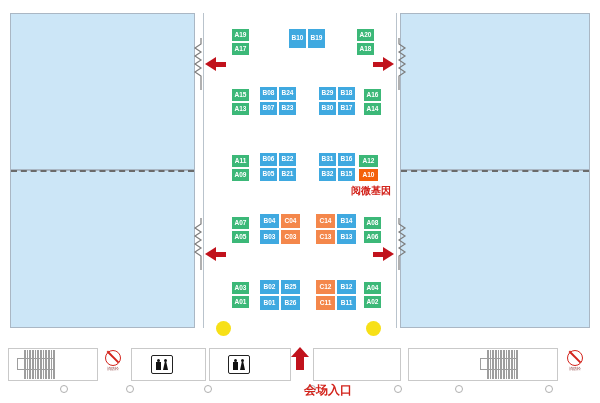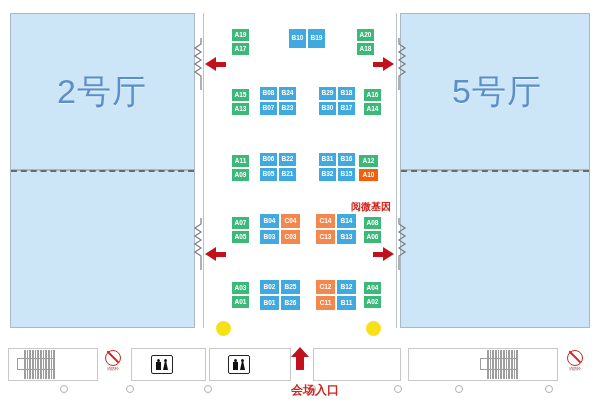--- a/index.html
+++ b/index.html
@@ -220,22 +220,20 @@
 <div id="root">
 
   <div class="hall" style="left:10px; top:13px; width:185px; height:157px;"></div>
   <div class="hall" style="left:10px; top:170px; width:185px; height:158px;"></div>
   <div class="hall" style="left:400px; top:13px; width:190px; height:157px;"></div>
   <div class="hall" style="left:400px; top:170px; width:190px; height:158px;"></div>
 
   <div class="hall-divider" style="left:11px; top:170px; width:183px;"></div>
   <div class="hall-divider" style="left:401px; top:170px; width:188px;"></div>
 
-  <div class="hall-label" style="left:102px; top:92px;">2号厅</div>
-  <div class="hall-label" style="left:497px; top:92px;">5号厅</div>
 
   <div class="corridor" style="left:203px; top:13px; width:194px; height:315px;"></div>
 
   <svg class="zigzag" style="left:192px; top:38px;" width="14" height="52" viewBox="0 0 14 52">
     <polyline points="9,0 9,6 3,10 9,14 3,18 9,22 3,26 9,30 3,34 9,38 9,52" fill="none" stroke="#7d7d7d" stroke-width="1.2"></polyline>
   </svg>
   <svg class="zigzag" style="left:394px; top:38px;" width="14" height="52" viewBox="0 0 14 52">
     <polyline points="5,0 5,6 11,10 5,14 11,18 5,22 11,26 5,30 11,34 5,38 5,52" fill="none" stroke="#7d7d7d" stroke-width="1.2"></polyline>
   </svg>
   <svg class="zigzag" style="left:192px; top:218px;" width="14" height="52" viewBox="0 0 14 52">
@@ -291,21 +289,21 @@
   <div class="booth blue" style="left:278px; top:167px; width:19px; height:15px;">B21</div>
 
   <div class="booth blue" style="left:318px; top:152px; width:19px; height:15px;">B31</div>
   <div class="booth blue" style="left:337px; top:152px; width:19px; height:15px;">B16</div>
   <div class="booth blue" style="left:318px; top:167px; width:19px; height:15px;">B32</div>
   <div class="booth blue" style="left:337px; top:167px; width:19px; height:15px;">B15</div>
 
   <div class="booth green" style="left:358px; top:154px; width:21px; height:14px;">A12</div>
   <div class="booth hot" style="left:358px; top:168px; width:21px; height:14px;">A10</div>
 
-  <div class="company-label" style="left:351px; top:200px;">阅微基因</div>
+  <div class="company-label" style="left:351px; top:184px;">阅微基因</div>
 
   <div class="booth green" style="left:231px; top:216px; width:19px; height:14px;">A07</div>
   <div class="booth green" style="left:231px; top:230px; width:19px; height:14px;">A05</div>
 
   <div class="booth blue" style="left:259px; top:213px; width:21px; height:16px;">B04</div>
   <div class="booth orange" style="left:280px; top:213px; width:21px; height:16px;">C04</div>
   <div class="booth blue" style="left:259px; top:229px; width:21px; height:16px;">B03</div>
   <div class="booth orange" style="left:280px; top:229px; width:21px; height:16px;">C03</div>
 
   <div class="booth orange" style="left:315px; top:213px; width:21px; height:16px;">C14</div>
@@ -386,21 +384,21 @@
 
   <div class="arrow-up-wrap" style="left:291px; top:347px; width:18px; height:24px;">
     <span class="arrow-up-head"></span>
     <span class="arrow-up-tail"></span>
   </div>
 
   <div class="facility" style="left:313px; top:348px; width:88px; height:33px;"></div>
   <div class="small-circle" style="left:308px; top:385px;"></div>
   <div class="small-circle" style="left:394px; top:385px;"></div>
 
-  <div class="entrance-text" style="left:315px; top:382px;text-align:center;">会场入口</div>
+  <div class="entrance-text" style="left:328px; top:382px;text-align:center;">会场入口</div>
 
   <div class="facility" style="left:408px; top:348px; width:150px; height:33px;"></div>
   <div class="stair" style="left:487px; top:350px; width:32px; height:29px;">
     <div class="bar"></div>
       <div class="bar"></div>
       <div class="bar"></div>
     <div class="bar"></div>
       <div class="bar"></div>
       <div class="bar"></div>
     <div class="bar"></div>

